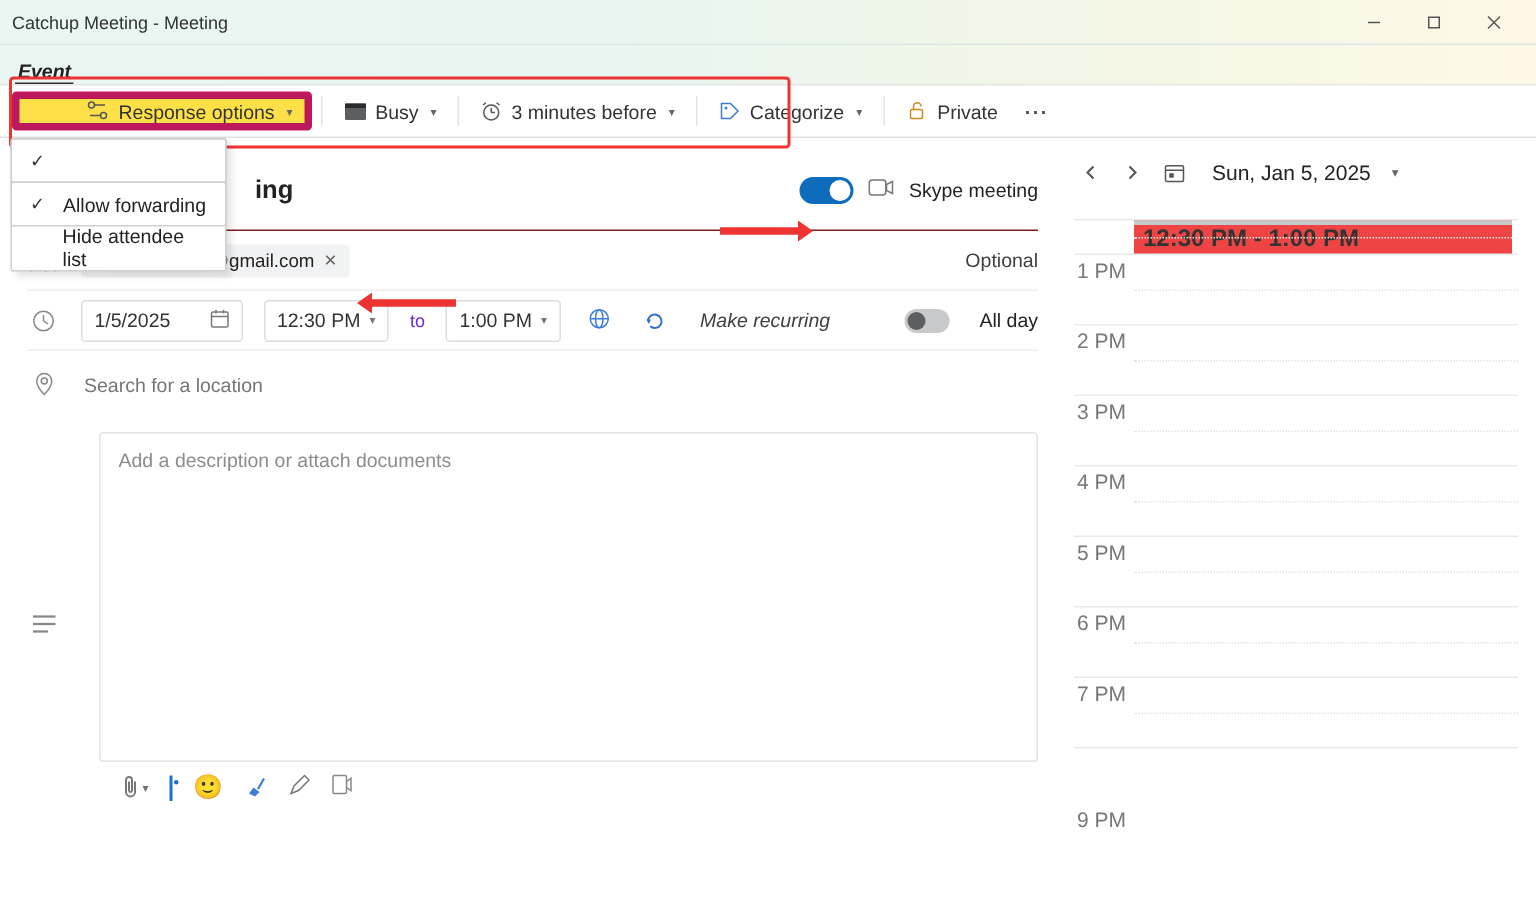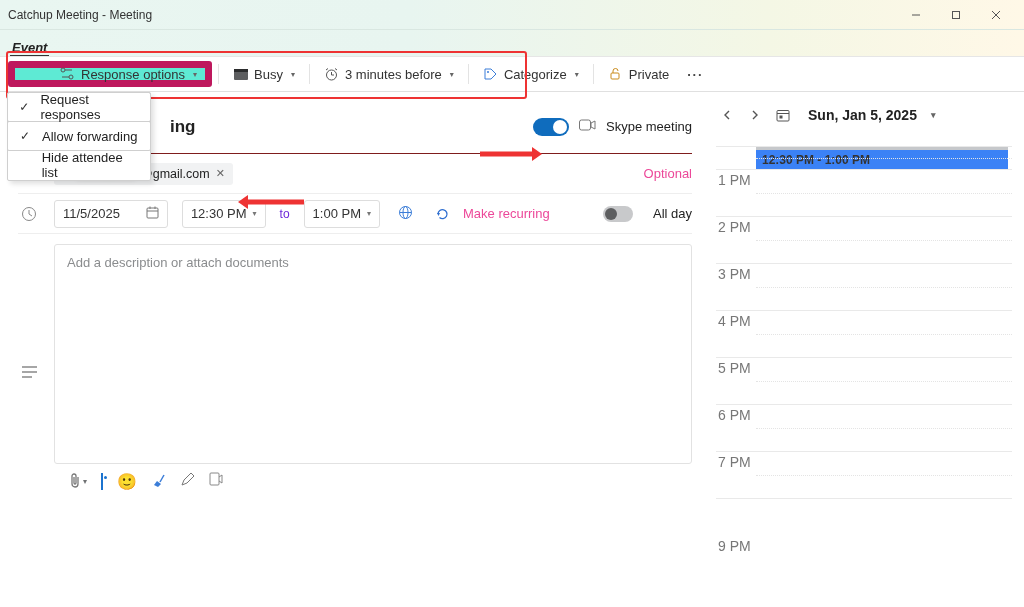--- a/index.html
+++ b/index.html
@@ -59,22 +59,22 @@
     display:flex;
     align-items:center;
     gap:6px;
     padding: 0 8px;
     border-radius: 3px;
     margin: 0 2px;
     color:#333;
     white-space: nowrap;
   }
   .rbtn.active {
-    background: #5eead4;
-    border: 7px solid #be185d;
+    background: #fde047;
+    border: 5px solid #be185d;
     padding-left: 45px;
   }
   .rbtn .caret { font-size: 8px; color:#666; margin-left:2px; }
   .rdiv {
     width:1px; height:20px; background:#e3e3e3; margin:0 4px;
   }
   .rico {
     width:15px; height:15px; display:inline-flex; align-items:center; justify-content:center;
   }
   
@@ -137,21 +137,21 @@
     background:#f1f2f3; border-radius:3px;
     height:22px; padding: 0 8px 0 8px;
     font-size: 12.5px;
   }
   .chip .x { color:#666; font-size:11px; cursor:pointer;}
   .chip .mask {
     filter: blur(2px);
     color: transparent;
     text-shadow: 0 0 4px rgba(0,0,0,.5);
   }
-  .linkish { color:#ec4899; cursor:pointer; }
+  .linkish { color:#404040; cursor:pointer; }
   
   .toggle {
     width:36px; height:18px; border-radius:9px;
     position:relative; cursor:pointer;
   }
   .toggle.on { background:#0f6cbd; }
   .toggle.on .knob { left:20px; }
   .knob { position:absolute; top:2px; left:3px; width:14px; height:14px; background:#fff; border-radius:50%; }
   
   .skype-row {
@@ -186,21 +186,21 @@
     height:34px; display:flex; align-items:center; gap:14px; padding: 0 14px;
     color:#6f7173;
   }
   .desctools .clip { color:#6f7173; display:flex; align-items:center;}
   .desctools .img-ico { width:15px; height:13px; border:1.5px solid #1b73cf; position:relative;}
   .desctools .img-ico:after{content:""; position:absolute; left:2px; top:2px; width:3px; height:3px; background:#1b73cf; border-radius:50%;}
   .desctools .img-ico:before{content:""; position:absolute; left:0; bottom:0; width:100%; height:6px; background:linear-gradient(135deg, transparent 45%, #1b73cf 45% 55%, transparent 55%);}
   
   .side-head {
     height:30px; display:flex; align-items:center; gap:10px; padding-left:6px;
-    font-weight:700; font-size:14px;
+    font-weight:400; font-size:14px;
   }
   .navbtn { width:18px; height:18px; display:flex; align-items:center; justify-content:center; color:#555; cursor:pointer;}
   .daygrid {
     border-top:1px solid #e9e9e9;
     position:relative;
     margin-top:16px;
     height: 430px;
     margin-left: 4px;
   }
   .hrow {
@@ -210,22 +210,22 @@
   .hrow .dash {
     position:absolute; left:40px; right:0; top:50%;
     border-top:1px dotted #e4e4e4;
   }
   .hrow .hl {
     position:absolute; left:0; top:2px; font-size:14px; color:#777;
     width:36px; text-align:left; padding-left:2px;
   }
   .event-block {
     position:absolute; left:40px; right:4px; top:0; height:23px;
-    background:#3b82f6; border-top:3px solid #c6c8cb;
-    font-size:12px; color:#333; display:flex; align-items:center; padding:0 6px;
+    background:#ef4444; border-top:3px solid #c6c8cb;
+    font-size:16px; color:#333; display:flex; align-items:center; padding:0 6px;
     font-weight:600;
   }
   
   svg { overflow: visible; }
 </style>
 </head>
 <body>
 
 <div class="titlebar">
   <span class="title">Catchup Meeting - Meeting</span>
@@ -320,21 +320,20 @@
 
   <span class="ellipsis">···</span>
 </div>
 
 <div class="content">
   <div class="main">
 
     <div class="dropdown">
       <div class="ditem bordered">
         <span class="check">✓</span>
-        <span>Request responses</span>
       </div>
       <div class="ditem bordered">
         <span class="check">✓</span>
         <span>Allow forwarding</span>
       </div>
       <div class="ditem">
         <span class="blank-check"></span>
         <span>Hide attendee list</span>
       </div>
     </div>
@@ -389,21 +388,21 @@
 
       <div class="row">
         <span class="ricon">
           <svg width="16" height="16">
               <circle cx="8" cy="8" r="6.5" fill="none" stroke="#888"></circle>
               <line x1="8" y1="8" x2="8" y2="4" stroke="#888"></line>
               <line x1="8" y1="8" x2="11" y2="10" stroke="#888"></line>
             </svg>
         </span>
         <span class="pick">
-          <span>11/5/2025</span>
+          <span>1/5/2025</span>
           <span style="margin-left:20px;">
             <svg width="13" height="13">
                 <rect x="1" y="2" width="11" height="10" rx="1" fill="none" stroke="#777"></rect>
                 <line x1="1" y1="5" x2="12" y2="5" stroke="#777"></line>
                 <line x1="4" y1="0.5" x2="4" y2="3" stroke="#777"></line>
                 <line x1="9" y1="0.5" x2="9" y2="3" stroke="#777"></line>
               </svg>
           </span>
         </span>
         <span class="pick">
@@ -415,45 +414,54 @@
           <span>1:00 PM</span>
           <span class="pcaret">▾</span>
         </span>
         <span class="globe" style="margin-left:4px;">
           <svg width="15" height="15">
               <circle cx="7.5" cy="7.5" r="6" fill="none" stroke="#3b7dd8"></circle>
               <ellipse cx="7.5" cy="7.5" rx="2.5" ry="6" fill="none" stroke="#3b7dd8"></ellipse>
               <line x1="1.5" y1="7.5" x2="13.5" y2="7.5" stroke="#3b7dd8"></line>
             </svg>
         </span>
-        <span class="linkish" style="margin-left:8px; display:flex; align-items:center; gap:14px;">
+        <span class="linkish" style="margin-left:8px; display:flex; align-items:center; gap:24px;font-style:italic;">
           <svg width="14" height="14">
               <path d="M3 7 a4.5 4.5 0 1 1 1.5 3.5" fill="none" stroke="#2f6fd0" stroke-width="1.3"></path>
               <polygon points="2,6 5,6 3.5,9" fill="#2f6fd0"></polygon>
             </svg>
           <span>Make recurring</span>
         </span>
         <span class="alldaywrap">
           <span class="switch2">
               <span class="k"></span>
             </span>
           <span>All day</span>
         </span>
       </div>
 
+      <div class="row no-border" style="min-height:44px;">
+        <span class="ricon">
+          <svg width="15" height="17">
+              <path d="M7.5 1 a5 5 0 0 1 5 5 c0 4 -5 9 -5 9 s-5 -5 -5 -9 a5 5 0 0 1 5 -5 z" fill="none" stroke="#888"></path>
+              <circle cx="7.5" cy="6" r="2" fill="none" stroke="#888"></circle>
+            </svg>
+        </span>
+        <input type="text" style="border: none; outline: none; flex: 1 1 0%; font-size: 13px; color: rgb(85, 85, 85);" placeholder="Search for a location">
+      </div>
 
       <div style="display:flex; gap:14px;">
         <span class="ricon" style="padding-top:12px;">
           <svg width="15" height="12">
               <line x1="0" y1="1" x2="15" y2="1" stroke="#888" stroke-width="1.5"></line>
               <line x1="0" y1="6" x2="15" y2="6" stroke="#888" stroke-width="1.5"></line>
               <line x1="0" y1="11" x2="10" y2="11" stroke="#888" stroke-width="1.5"></line>
             </svg>
         </span>
-        <div style="flex:1;">
+        <div style="flex:1;margin-left:12px;">
           <div class="descbox">Add a description or attach documents</div>
           <div class="desctools">
             <span class="clip">
               <svg width="14" height="16">
                   <path d="M10 4 V11 a3 3 0 0 1 -6 0 V3 a2 2 0 0 1 4 0 V10 a1 1 0 0 1 -2 0 V4" fill="none" stroke="#777" stroke-width="1.3"></path>
                 </svg>
               <span style="font-size:8px; margin-left:1px;">▾</span>
             </span>
             <span><span class="img-ico"></span></span>
             <span style="font-size:16px;">🙂</span>

